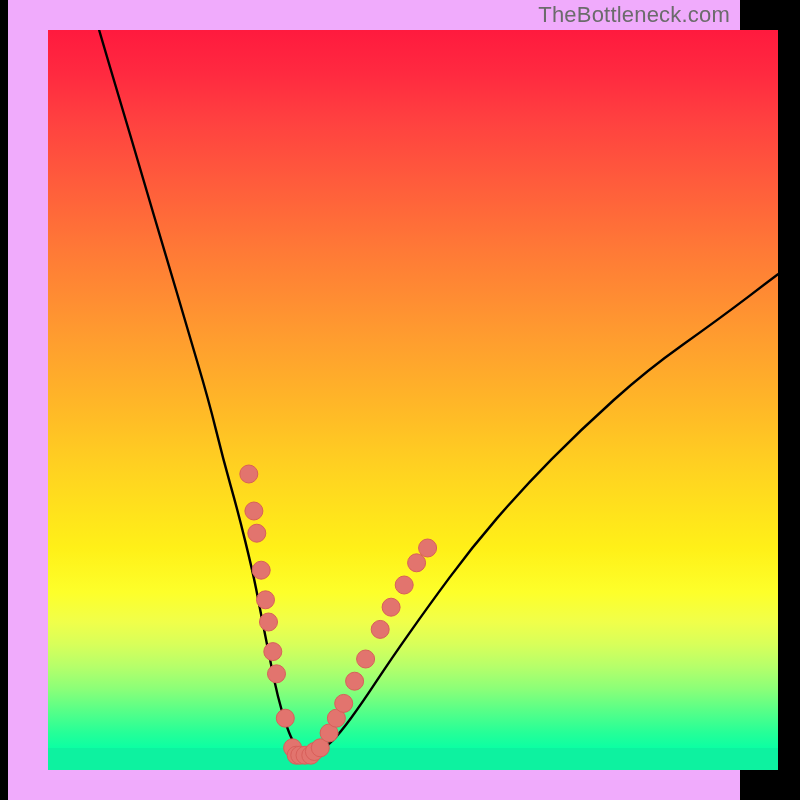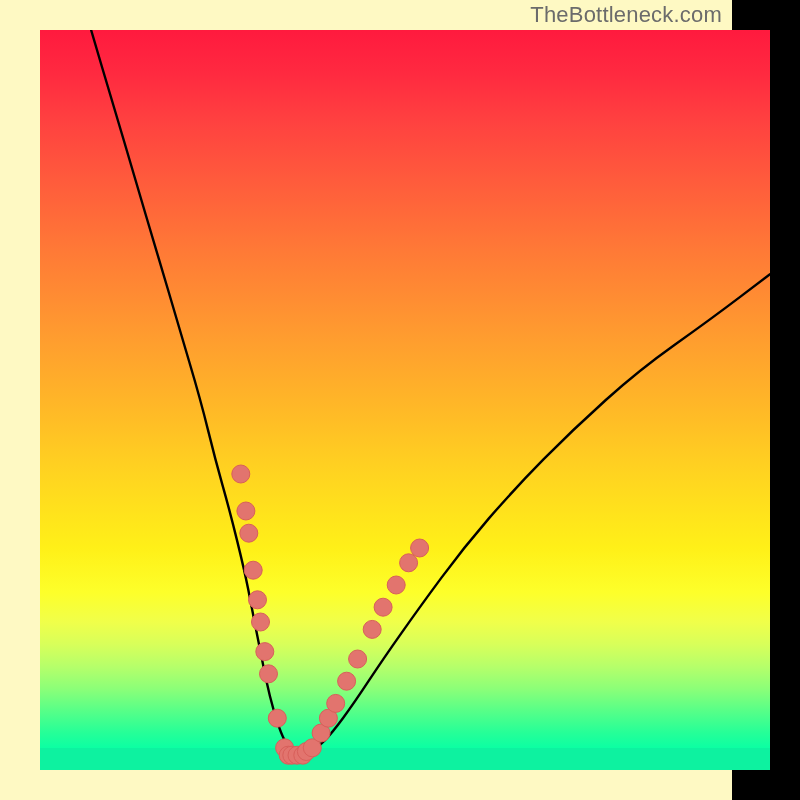--- a/index.html
+++ b/index.html
@@ -6,25 +6,25 @@
     margin: 0;
     padding: 0;
     width: 800px;
     height: 800px;
     overflow: hidden;
     background: #000;
     font-family: Arial, Helvetica, sans-serif;
   }
   .frame {
     position: absolute;
-    left: 0;
+    left: 8px;
     top: 0;
     width: 732px;
     height: 800px;
-    background: #fef9c3;
+    background: #f0abfc;
   }
   .watermark {
     position: absolute;
     top: 2px;
     right: 10px;
     color: #6b6b6b;
     font-size: 22px;
     font-weight: 500;
     letter-spacing: 0.2px;
     font-family: Arial, Helvetica, sans-serif;

